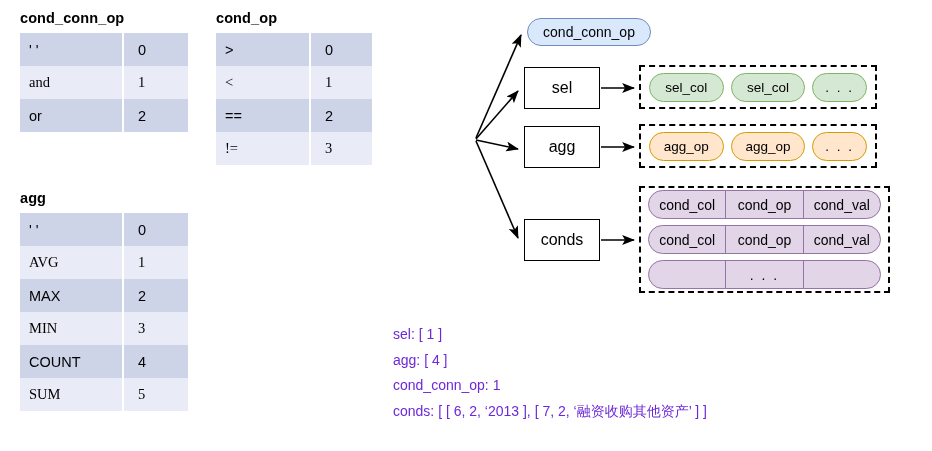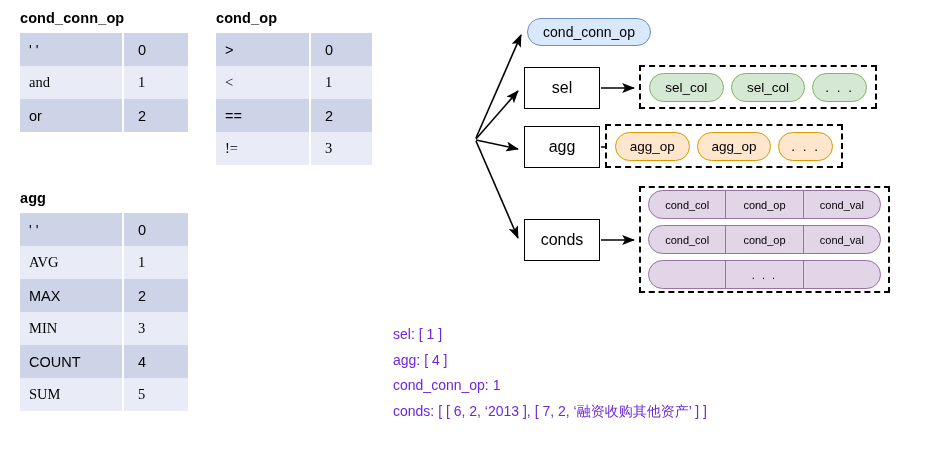--- a/index.html
+++ b/index.html
@@ -100,21 +100,21 @@
   
   .group {
     position: absolute;
     box-sizing: border-box;
     border: 2.4px dashed #000000;
     background: #ffffff;
     display: flex;
     align-items: center;
   }
   #group-sel   { left: 639px; top: 65px;  width: 238px; height: 44px; gap: 7px; padding: 0 8px; }
-  #group-agg   { left: 605px; top: 124px; width: 238px; height: 44px; gap: 7px; padding: 0 8px; }
+  #group-agg   { left: 639px; top: 124px; width: 238px; height: 44px; gap: 7px; padding: 0 8px; }
   #group-conds {
     left: 639px; top: 186px; width: 251px; height: 107px;
     flex-direction: column; justify-content: center; gap: 6px; padding: 0 7px;
   }
 
   .chip {
     box-sizing: border-box;
     display: flex;
     align-items: center;
     justify-content: center;
@@ -136,21 +136,21 @@
     background: #e1d5e7;
     border: 1.4px solid #9673a6;
     border-radius: 15px;
     overflow: hidden;
   }
   .cond-cell {
     flex: 1 1 0;
     display: flex;
     align-items: center;
     justify-content: center;
-    font-size: 11px;
+    font-size: 14px;
     color: #000;
     border-right: 1.3px solid #9673a6;
   }
   .cond-cell:last-child { border-right: none; }
   .cond-row.dots .cond-cell { letter-spacing: 2px; }
 
   
   #caption {
     position: absolute;
     left: 393px;

